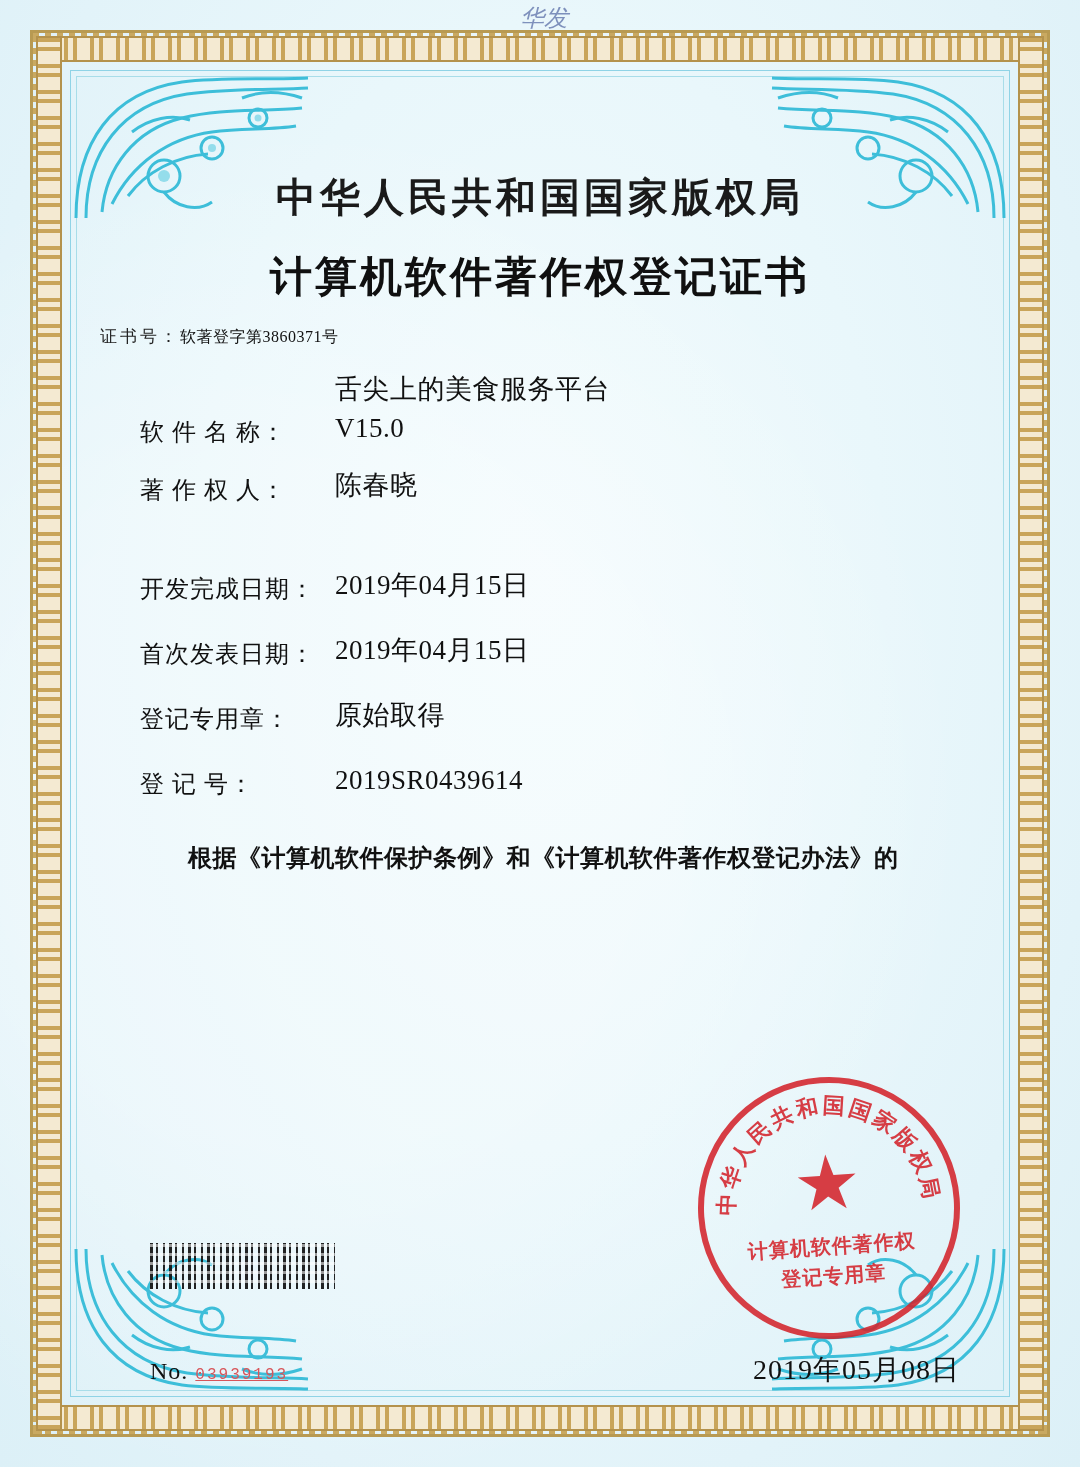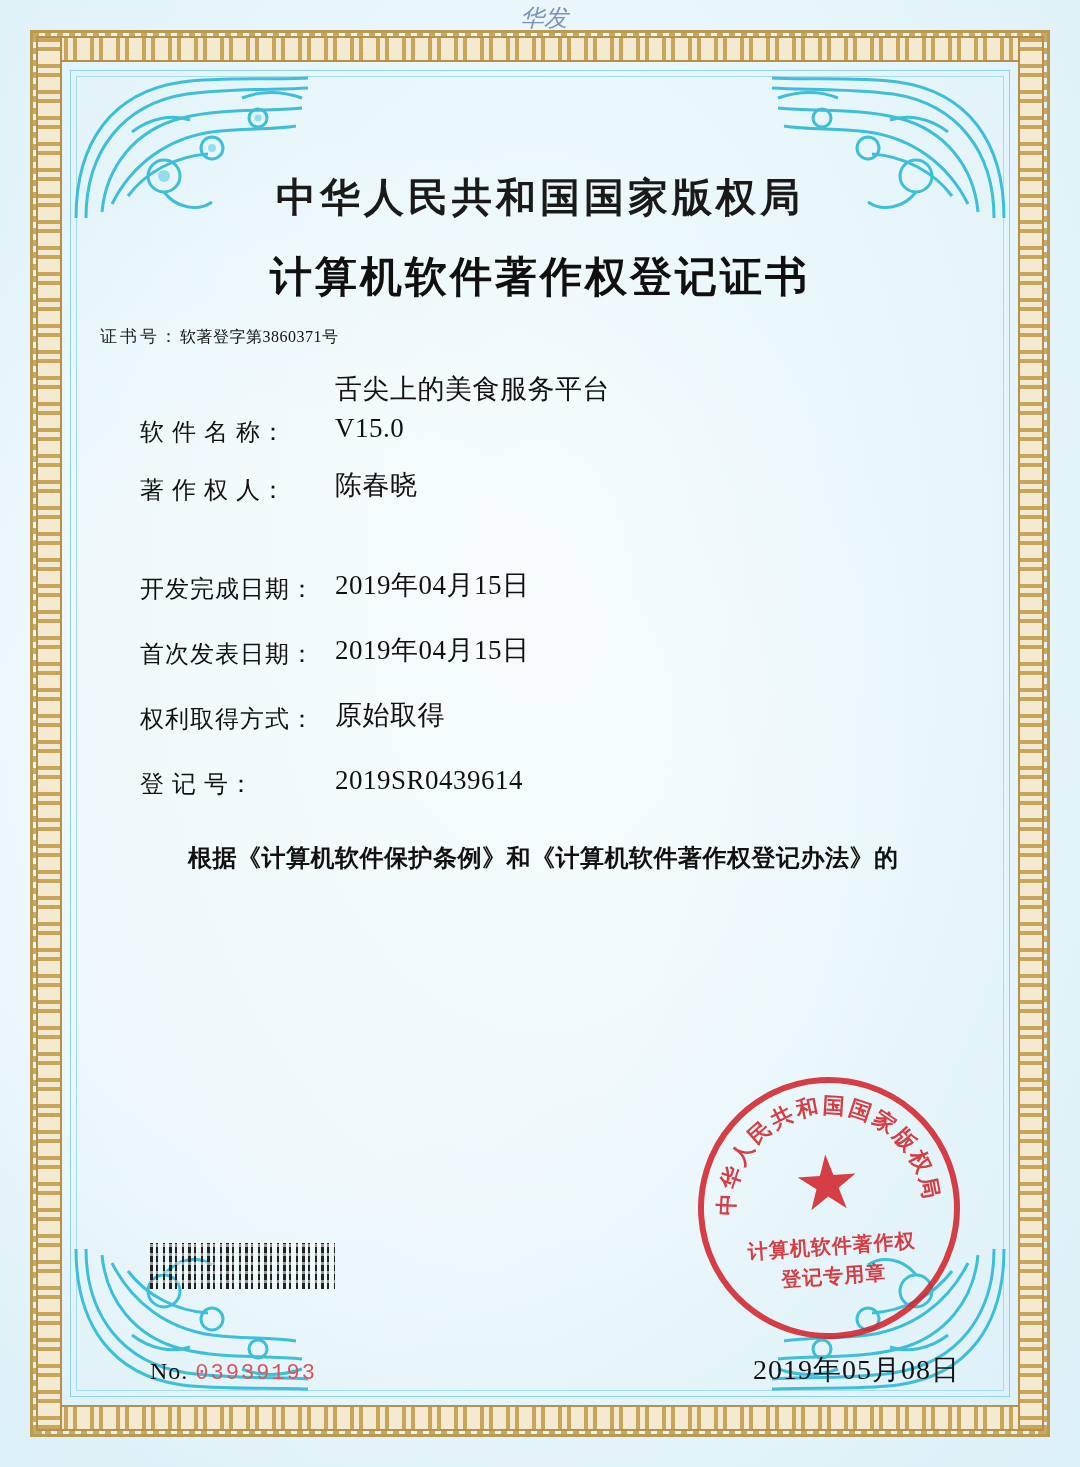--- a/index.html
+++ b/index.html
@@ -128,21 +128,21 @@
     font-size:20px;letter-spacing:1px;font-weight:700;
   }
   .seal .l1{top:60%;}
   .seal .l2{top:72%;}
   
   .footer{
     position:absolute;left:150px;right:120px;bottom:78px;
     display:flex;justify-content:space-between;align-items:baseline;
   }
   .no{font-size:24px;color:#111;letter-spacing:1px;}
-  .no .num{color:#d8555a;letter-spacing:2px;font-family:"Liberation Mono","DejaVu Sans Mono",monospace;font-size:22px;}
+  .no .num{color:#d8555a;letter-spacing:2px;font-family:"Liberation Mono","DejaVu Sans Mono",monospace;font-size:16px;text-decoration:underline;}
   .date{font-size:28px;color:#111;letter-spacing:1px;}
   .scribble{
     position:absolute;left:520px;top:2px;width:80px;height:34px;
     color:#5b6fa8;font-size:24px;font-style:italic;opacity:.75;
     font-family:"Liberation Serif",serif;
   }
   .watermark{
     position:absolute;left:0;top:0;width:100%;height:100%;
     pointer-events:none;
     background:radial-gradient(ellipse at 30% 55%, rgba(255,255,255,.35) 0 30%, transparent 60%);
@@ -261,21 +261,21 @@
         <div class="lab">开发完成日期：</div>
         <div class="val">2019年04月15日</div>
       </div>
 
       <div class="row">
         <div class="lab">首次发表日期：</div>
         <div class="val">2019年04月15日</div>
       </div>
 
       <div class="row">
-        <div class="lab">权利取得方式：</div>
+        <div class="lab">登记专用章：</div>
         <div class="val">原始取得</div>
       </div>
 
 
       <div class="row">
         <div class="lab">登 记 号：</div>
         <div class="val">2019SR0439614</div>
       </div>
 
     </div>

